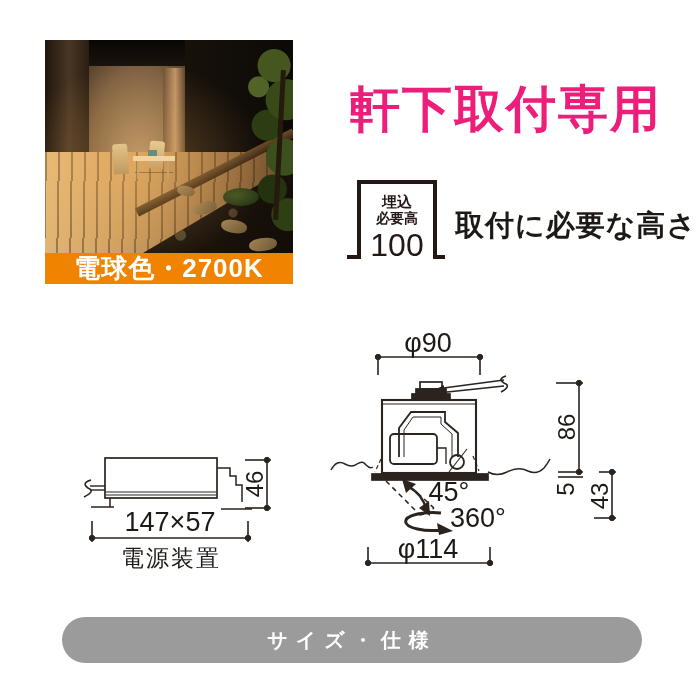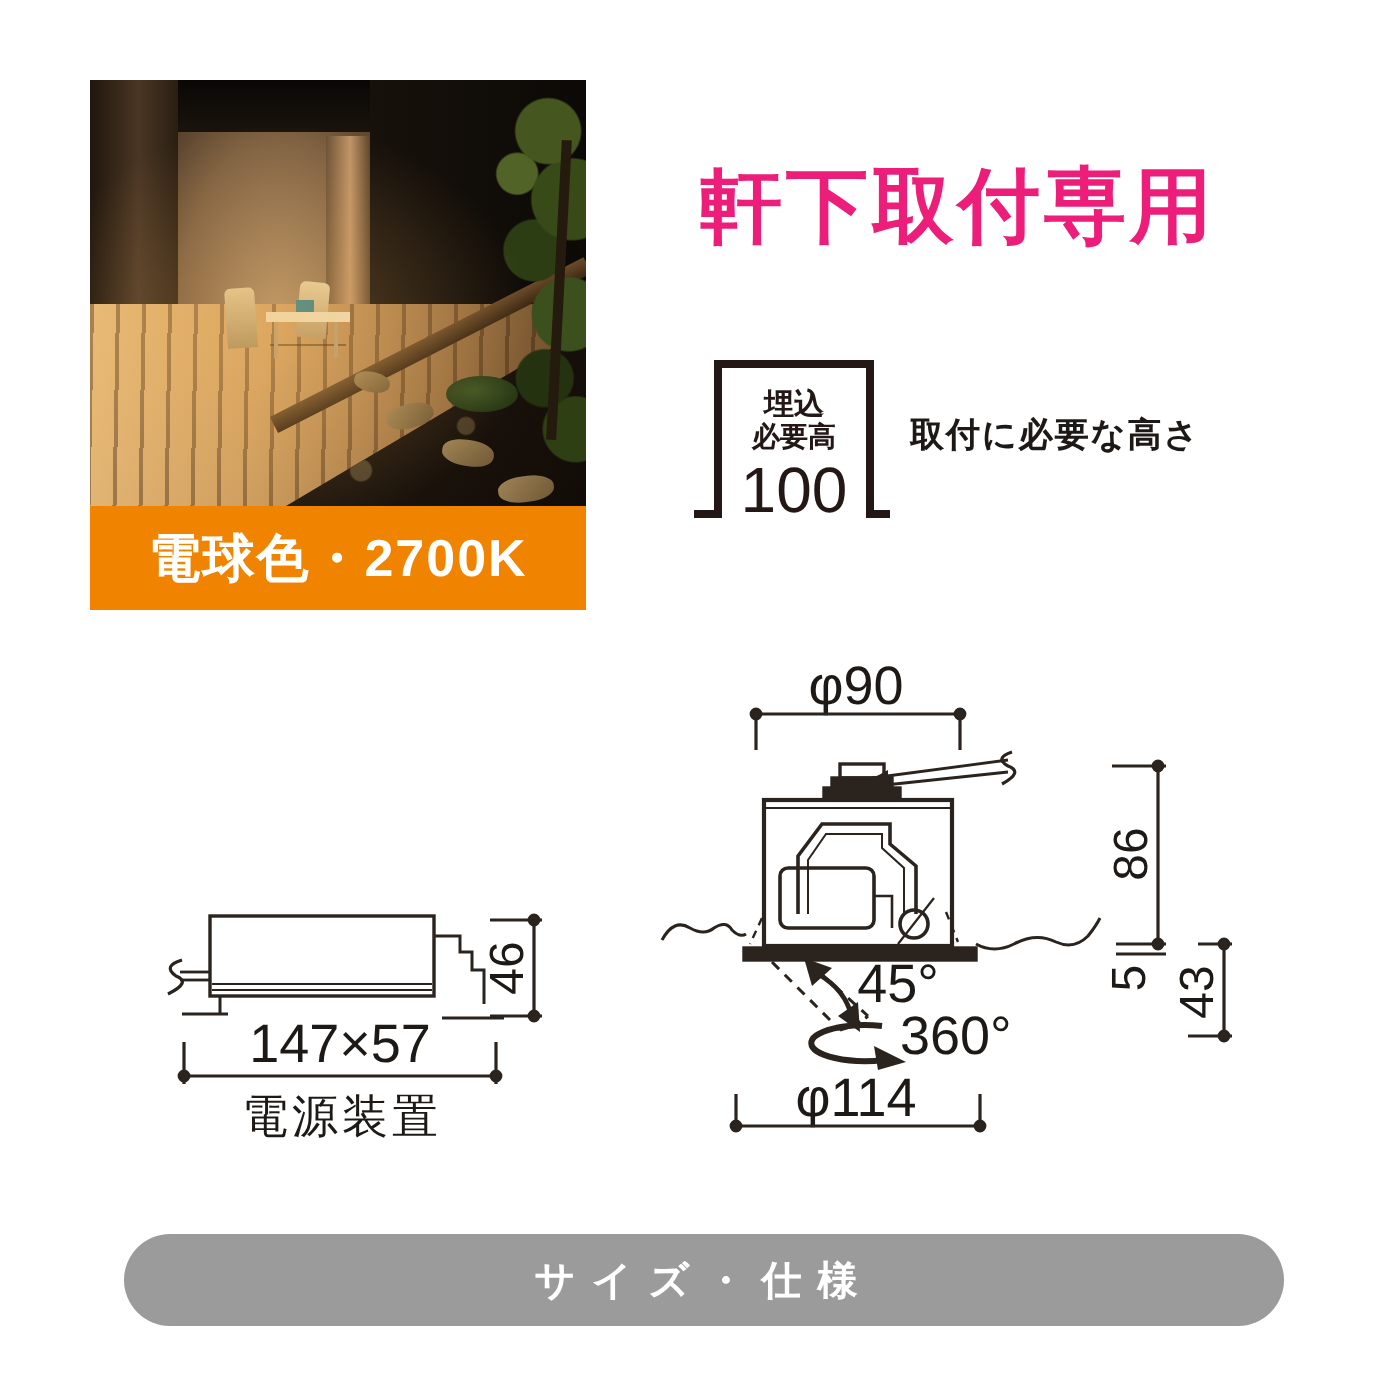--- a/index.html
+++ b/index.html
@@ -51,30 +51,30 @@
       radial-gradient(circle at 60% 22%,#516326 0 10px,rgba(0,0,0,0) 11px);}
   .ph-trunk{left:232px;top:30px;width:5px;height:150px;background:#241a0e;transform:rotate(3deg);}
   .ph-table{left:88px;top:116px;width:42px;height:5px;background:#ecdcb4;box-shadow:0 14px 0 -2px rgba(40,24,10,.45);}
   .ph-tleg1{left:92px;top:121px;width:2px;height:18px;background:#b49a6e;}
   .ph-tleg2{left:122px;top:121px;width:2px;height:18px;background:#b49a6e;}
   .ph-chair1{left:68px;top:104px;width:15px;height:30px;background:linear-gradient(180deg,#dcc693,#a98e5f);border-radius:3px 3px 0 0;transform:rotate(-4deg);}
   .ph-chair2{left:104px;top:101px;width:15px;height:28px;background:linear-gradient(180deg,#e2cf9e,#b29768);border-radius:3px 3px 0 0;transform:rotate(5deg);}
   .ph-box{left:103px;top:110px;width:9px;height:6px;background:#2f7f88;}
   .ph-glow{left:0;top:0;width:100%;height:100%;
     background:radial-gradient(ellipse at 38% 58%,rgba(255,188,96,.30),rgba(0,0,0,0) 58%);}
-  .badge{position:absolute;left:45px;top:253px;width:248px;height:52px;background:#f08300;
+  .badge{position:absolute;left:45px;top:253px;width:248px;height:31px;background:#f08300;
     display:flex;align-items:center;justify-content:center;}
   .badge span{color:#fff;font-size:26px;font-weight:700;letter-spacing:1px;white-space:nowrap;}
   
-  .headline{position:absolute;left:350px;top:76px;font-size:41px;font-weight:700;
+  .headline{position:absolute;left:350px;top:76px;font-size:50px;font-weight:700;
     letter-spacing:2px;color:#ed1e79;white-space:nowrap;}
   
   .recess{position:absolute;left:346px;top:177px;}
   .recess text{fill:#231815;font-family:"Liberation Sans",sans-serif;}
-  .recess-caption{position:absolute;left:455px;top:206px;font-size:17px;font-weight:700;
+  .recess-caption{position:absolute;left:455px;top:206px;font-size:29px;font-weight:700;
     letter-spacing:1px;color:#1d1916;white-space:nowrap;}
   
   svg.overlay{position:absolute;left:0;top:0;}
   .overlay path,.overlay line,.overlay rect,.overlay circle{stroke:#2a231e;}
   .overlay text{fill:#1d1916;font-family:"Liberation Sans",sans-serif;font-weight:500;}
   .jp-label{font-weight:700;letter-spacing:2px;}
   
   .footer-pill{position:absolute;left:62px;top:617px;width:580px;height:46px;border-radius:23px;
     background:#9b9b9b;display:flex;align-items:center;justify-content:center;}
   .footer-pill span{color:#ffffff;font-size:20px;font-weight:700;letter-spacing:8px;white-space:nowrap;}

